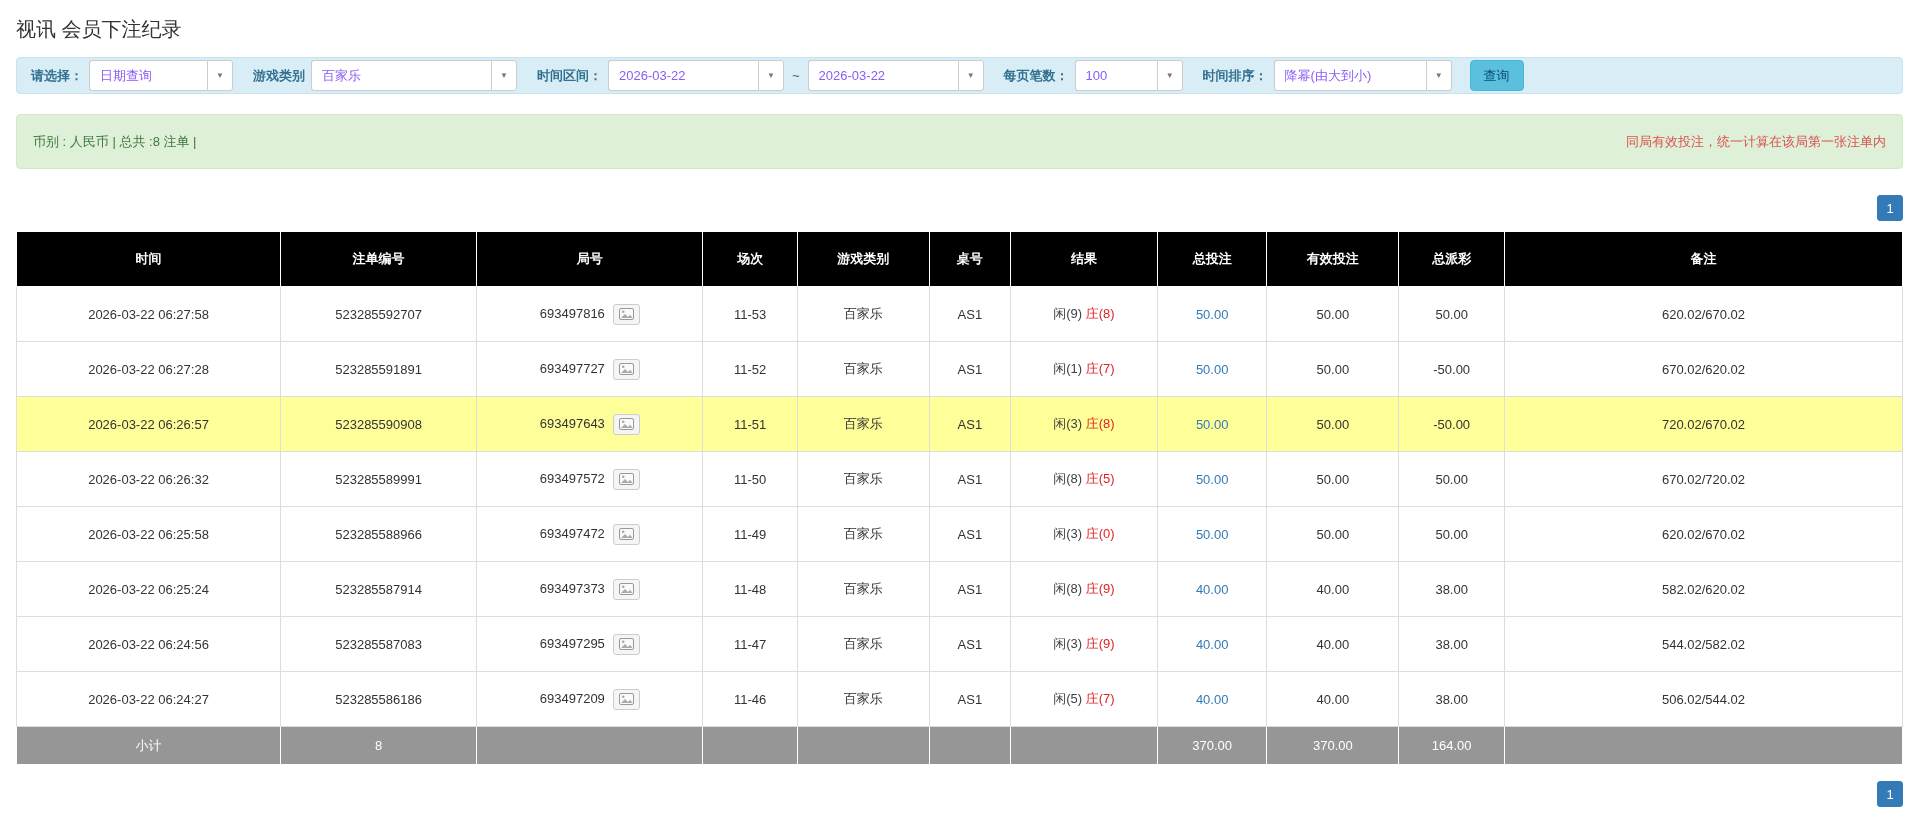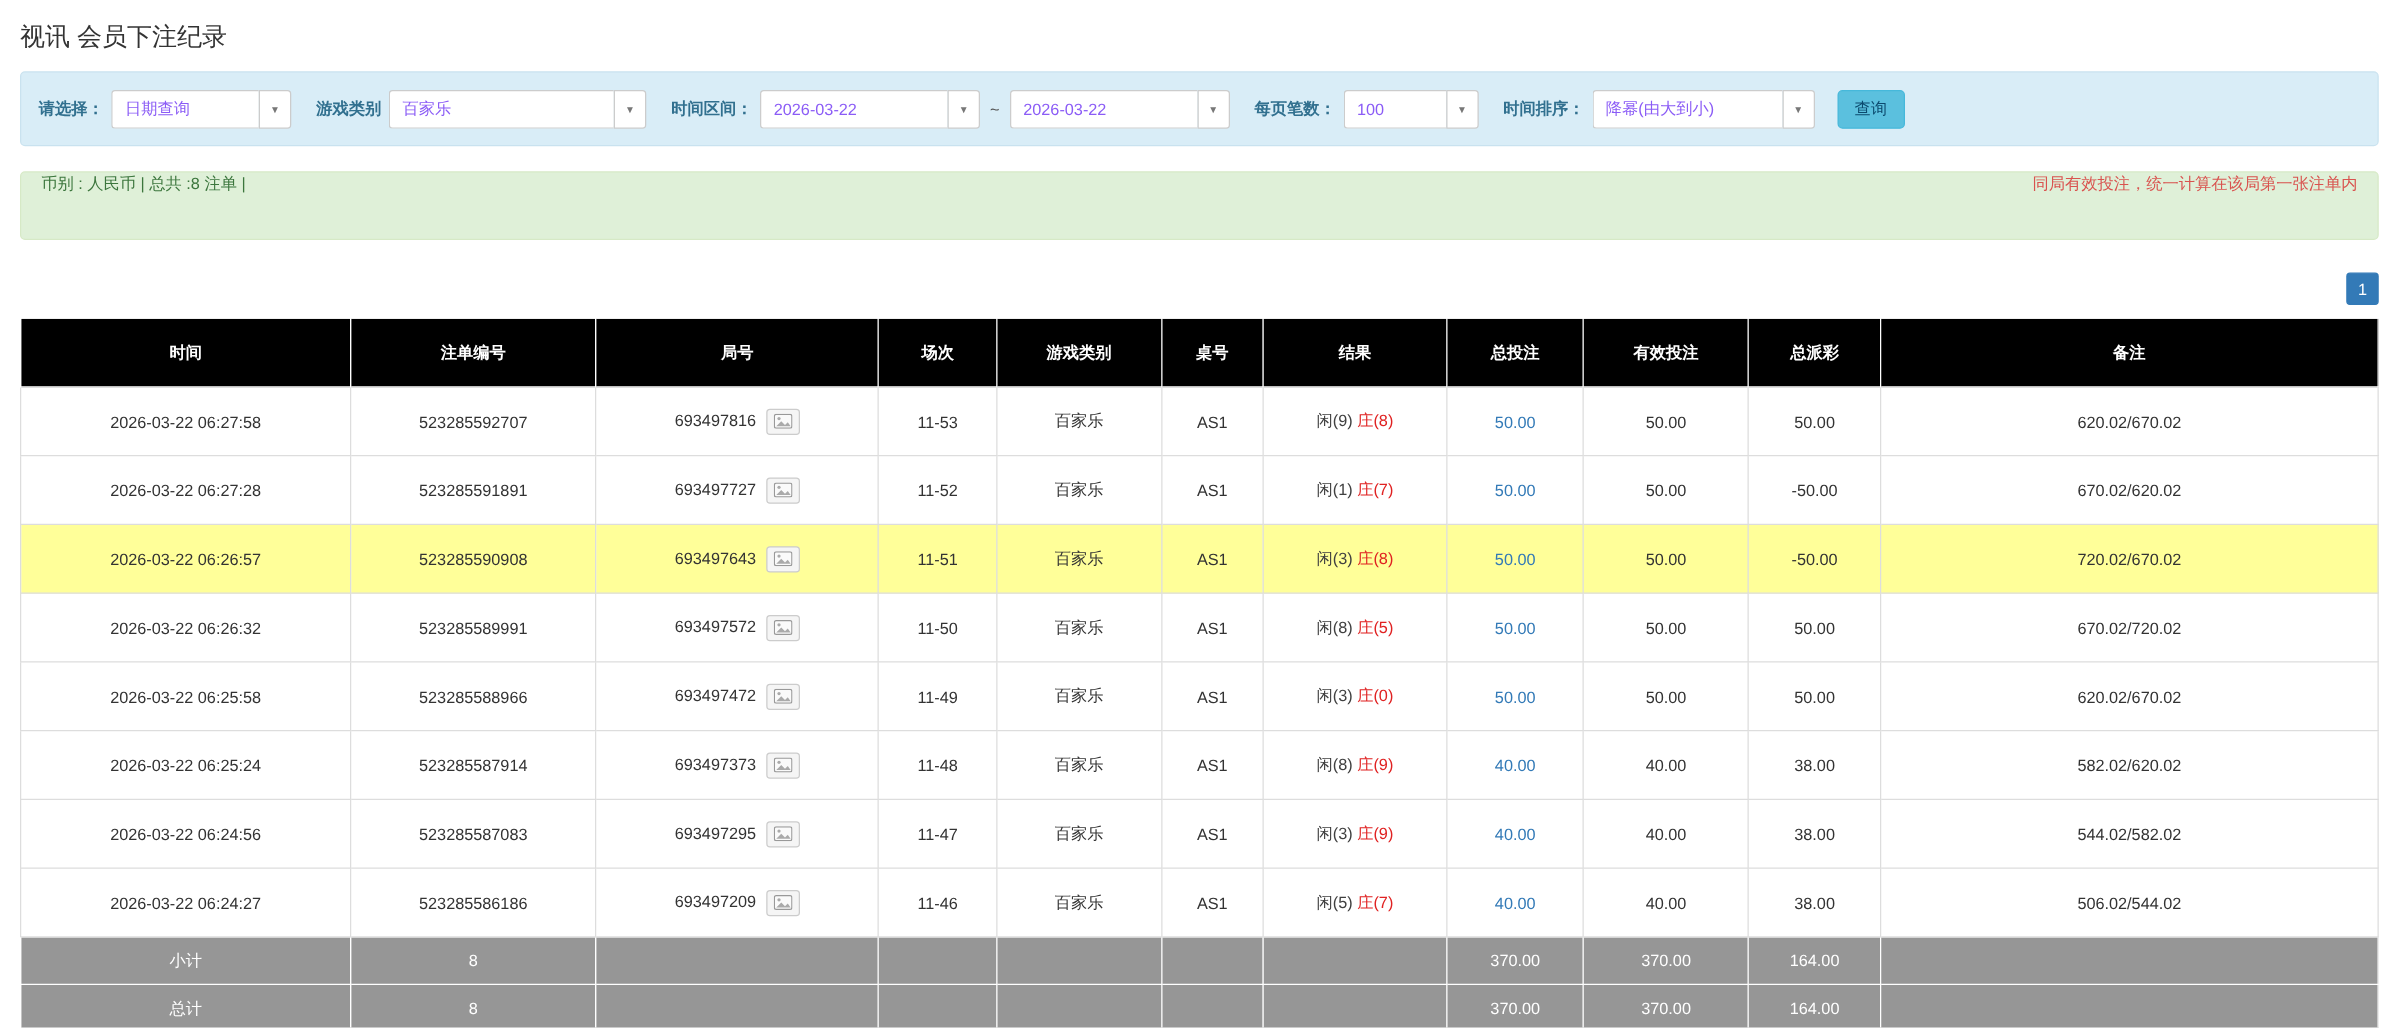--- a/index.html
+++ b/index.html
@@ -7,21 +7,21 @@
     width: 1919px; height: 822px; overflow: hidden;
     background: #fff; color: #333;
     font-family: "Liberation Sans", "DejaVu Sans", sans-serif;
   }
   .page { padding: 8px 16px 0; }
   .page-title { font-size: 20px; font-weight: 400; color: #333; padding: 8px 0 14px; }
 
   
   .filter-bar {
     background: #d9edf7; border: 1px solid #c9e2ef; border-radius: 4px;
-    height: 60px; display: flex; align-items: center; padding: 0 14px;
+    height: 37px; display: flex; align-items: center; padding: 0 14px;
     gap: 6px; font-size: 13px; white-space: nowrap;
   }
   .filter-label { color: #31708f; font-weight: 700; }
   .ml { margin-left: 14px; }
   .combo { display: inline-flex; height: 31px; cursor: pointer; }
   .combo-text {
     background: #fff; border: 1px solid #ccc; border-right: none;
     border-radius: 3px 0 0 3px; padding: 0 10px;
     display: flex; align-items: center; color: #8b5cf6; overflow: hidden;
   }
@@ -36,21 +36,21 @@
   .btn-search {
     margin-left: 12px; height: 31px; padding: 0 13px;
     background: #5bc0de; border: 1px solid #46b8da; border-radius: 4px;
     color: #0c4a6e; font-size: 13px; cursor: pointer;
     font-family: "Liberation Sans", "DejaVu Sans", sans-serif;
   }
 
   
   .summary-bar {
     margin-top: 20px; background: #dff0d8; border: 1px solid #d6e9c6;
-    border-radius: 4px; height: 55px; display: flex; align-items: flex-start;
+    border-radius: 4px; height: 55px; display: flex; align-items: center;
     justify-content: space-between; padding: 0 16px; font-size: 13px; gap: 37px;
   }
   .summary-left { color: #3c763d; }
   .summary-right { color: #d9534f; }
 
   
   .pager-row { display: flex; justify-content: flex-end; margin: 26px 0 10px; }
   .pager-row.bottom { margin: 16px 0 0; }
   .page-btn {
     min-width: 26px; height: 26px; background: #337ab7; border: 1px solid #337ab7;
@@ -348,33 +348,20 @@
         <td class="sum"></td>
         <td class="sum"></td>
         <td class="sum"></td>
         <td class="sum"></td>
         <td class="sum"></td>
         <td class="sum">370.00</td>
         <td class="sum">370.00</td>
         <td class="sum">164.00</td>
         <td class="sum"></td>
       </tr>
-      <tr>
-        <td class="sum">总计</td>
-        <td class="sum">8</td>
-        <td class="sum"></td>
-        <td class="sum"></td>
-        <td class="sum"></td>
-        <td class="sum"></td>
-        <td class="sum"></td>
-        <td class="sum">370.00</td>
-        <td class="sum">370.00</td>
-        <td class="sum">164.00</td>
-        <td class="sum"></td>
-      </tr>
     </tfoot>
   </table>
 
   <div class="pager-row bottom">
     <div class="page-btn">1</div>
   </div>
 
 </div>
 
 </body></html>

